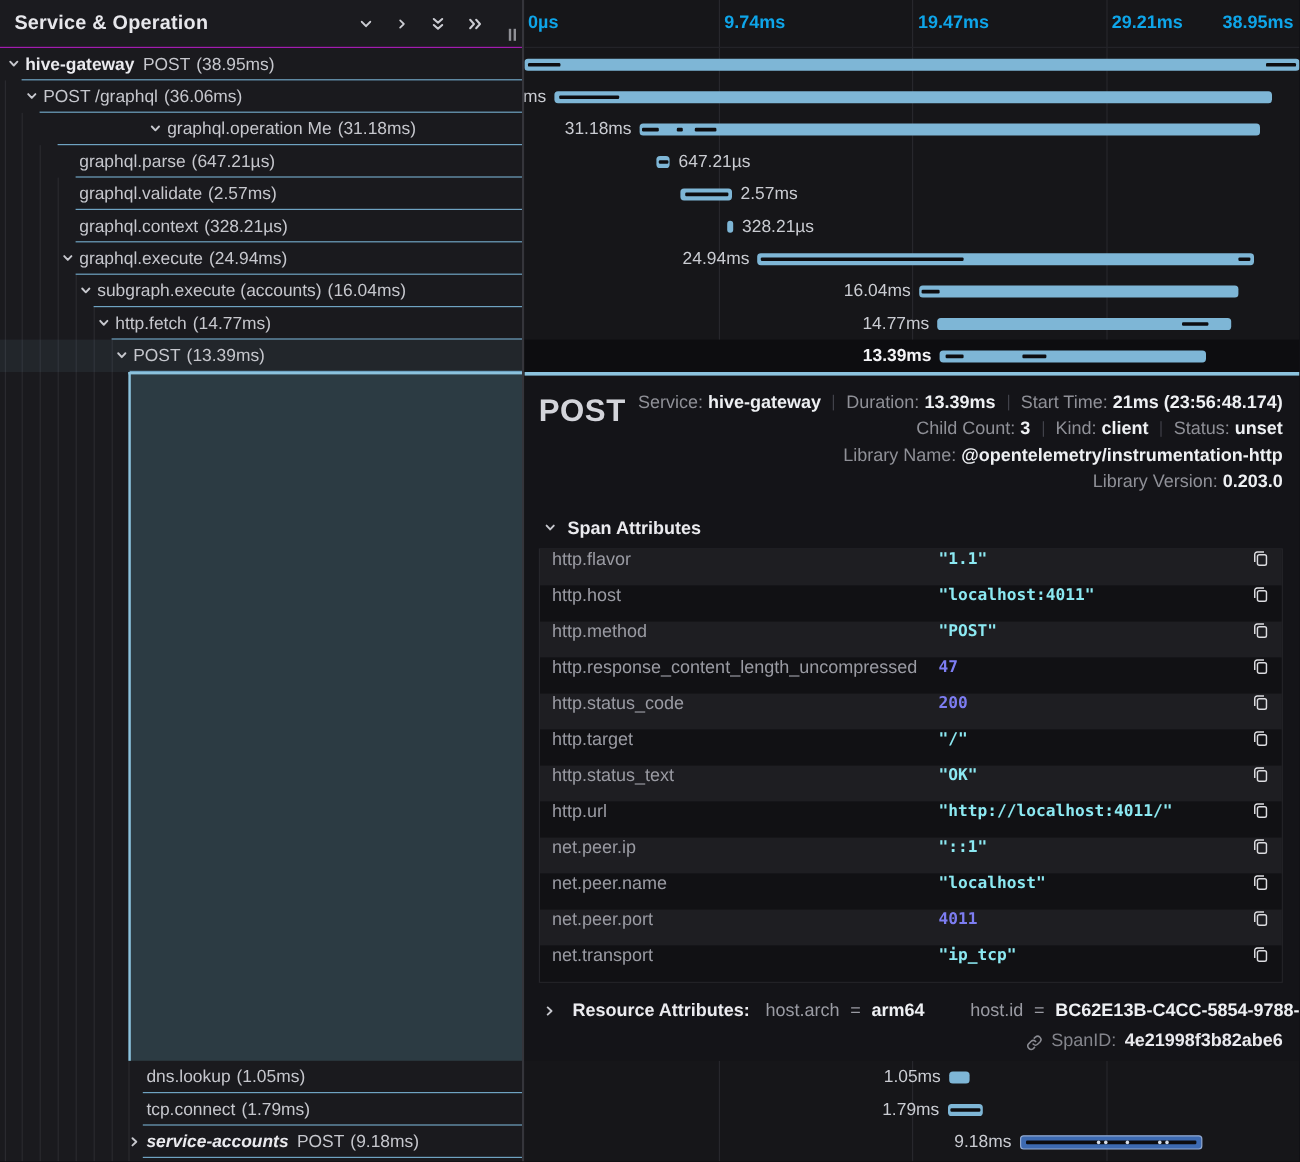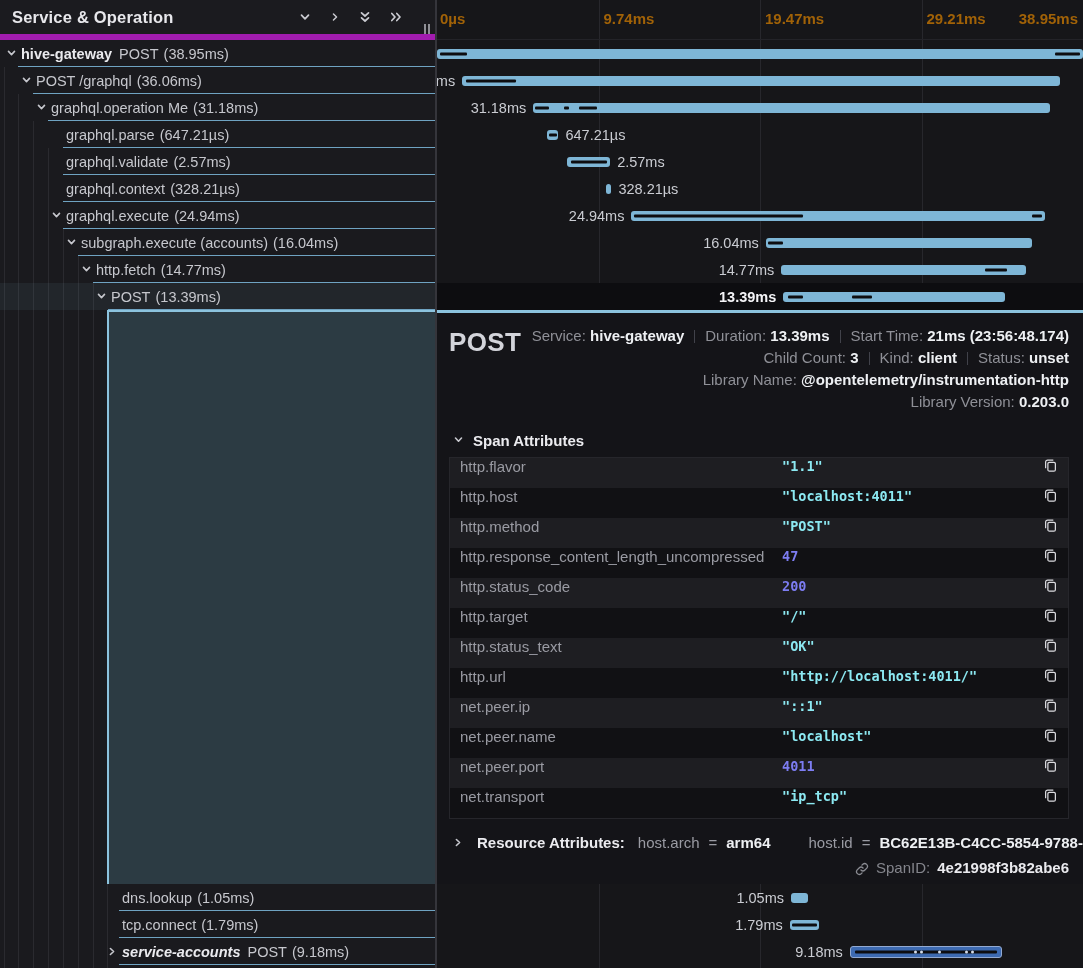--- a/index.html
+++ b/index.html
@@ -4,21 +4,21 @@
 <style>
   * { box-sizing: border-box; }
   html,body { margin:0; padding:0; width:1083px; height:968px; background:#111114;
     font-family:"Liberation Sans","DejaVu Sans",sans-serif; overflow:hidden; }
   #app { position:relative; width:1083px; height:968px; overflow:hidden; color:#c9cad1; }
 
   
   .left-panel { position:absolute; left:0; top:0; width:435px; height:968px; background:#1a1a1e; overflow:hidden; }
   .guide { position:absolute; width:1px; background:#2a2a2f; }
   .lp-header { position:absolute; left:0; top:0; right:0; height:40px; display:flex; align-items:center;
-    padding:0 12px; border-bottom:6px solid #a21caf; background:#1b1b1f; }
+    padding:0 12px; border-bottom:1px solid #a21caf; background:#1b1b1f; }
   .lp-title { font-size:16.5px; font-weight:700; color:#e7e7eb; letter-spacing:.2px; }
   .hdr-icons { margin-left:auto; display:flex; gap:17px; align-items:center; margin-right:20px; }
   .hdr-icons svg { display:block; stroke:#cbccd2; fill:none; stroke-width:1.7; stroke-linecap:round; stroke-linejoin:round; }
   .resizer { position:absolute; right:5px; top:24px; display:flex; gap:2px; cursor:col-resize; }
   .resizer i { display:block; width:2px; height:10px; background:#8f9096; }
 
   #tree-top { position:absolute; left:0; top:40px; right:0; }
   #tree-bottom { position:absolute; left:0; top:884px; right:0; }
   .trow { position:relative; height:27px; display:flex; align-items:center; font-size:14.5px; cursor:pointer; }
   .trow.selected { background:rgba(140,195,225,0.07); }
@@ -34,21 +34,21 @@
   .detail-block { position:absolute; left:107px; top:310px; width:328px; height:574px; background:#2c3b43;
     border-left:2px solid #8cc3de; border-top:2px solid #8cc3de; }
 
   
   .divider { position:absolute; left:435px; top:0; width:2px; height:968px; background:#35353b; cursor:col-resize; }
 
   
   .right-panel { position:absolute; left:437px; top:0; width:646px; height:968px; background:#161619; overflow:hidden; }
   .gridline { position:absolute; width:1px; background:#27272c; }
   .tl-header { position:absolute; left:0; top:0; right:0; height:40px; border-bottom:1px solid #232328; }
-  .tick { position:absolute; top:10px; font-size:15px; font-weight:600; color:#a16207; white-space:nowrap; }
+  .tick { position:absolute; top:10px; font-size:15px; font-weight:600; color:#0ea5e9; white-space:nowrap; }
   .tick.t0 { left:3px; } .tick.t1 { left:calc(25% + 5px); } .tick.t2 { left:calc(50% + 5px); }
   .tick.t3 { left:calc(75% + 5px); } .tick.t4 { right:5px; }
 
   #bars-top { position:absolute; left:0; top:40px; right:0; }
   #bars-bottom { position:absolute; left:0; top:884px; right:0; }
   .brow { position:relative; height:27px; cursor:pointer; }
   .brow.selected { background:#0d0d10; }
   .bar { position:absolute; top:50%; transform:translateY(-50%); height:10px; background:#7eb6d6; border-radius:3px; }
   .bar.dark { background:#3d6ab1; border:1px solid #92aad2; height:12px; border-radius:3px; }
   .seg { position:absolute; top:50%; transform:translateY(-50%); height:3px; background:#0d0d10; border-radius:1px; }
@@ -149,21 +149,21 @@
     <span class="chev down">
       <svg width="11" height="11" viewBox="0 0 11 11">
               <polyline points="3.4,2.5 6.6,5.5 3.4,8.5"></polyline>
             </svg>
     </span>
 
     <span class="op">POST /graphql</span>
     <span class="dur">(36.06ms)</span>
     <i class="underline" style="left: 33px;"></i>
   </div>
-        <div class="trow" style="padding-left: 36px;">
+        <div class="trow" style="padding-left: 36px; justify-content: center;">
     <span class="chev down">
       <svg width="11" height="11" viewBox="0 0 11 11">
               <polyline points="3.4,2.5 6.6,5.5 3.4,8.5"></polyline>
             </svg>
     </span>
 
     <span class="op">graphql.operation Me</span>
     <span class="dur">(31.18ms)</span>
     <i class="underline" style="left: 48px;"></i>
   </div>

